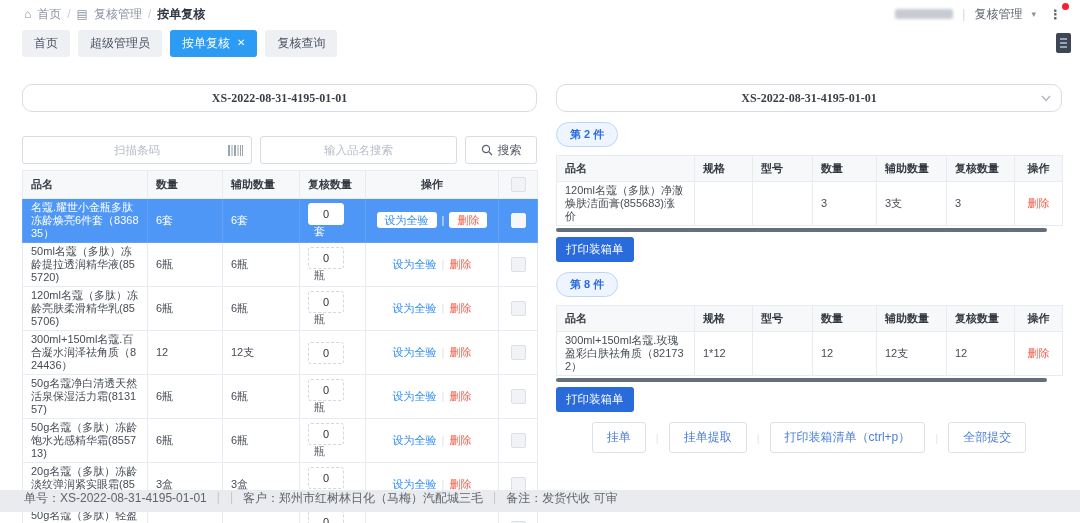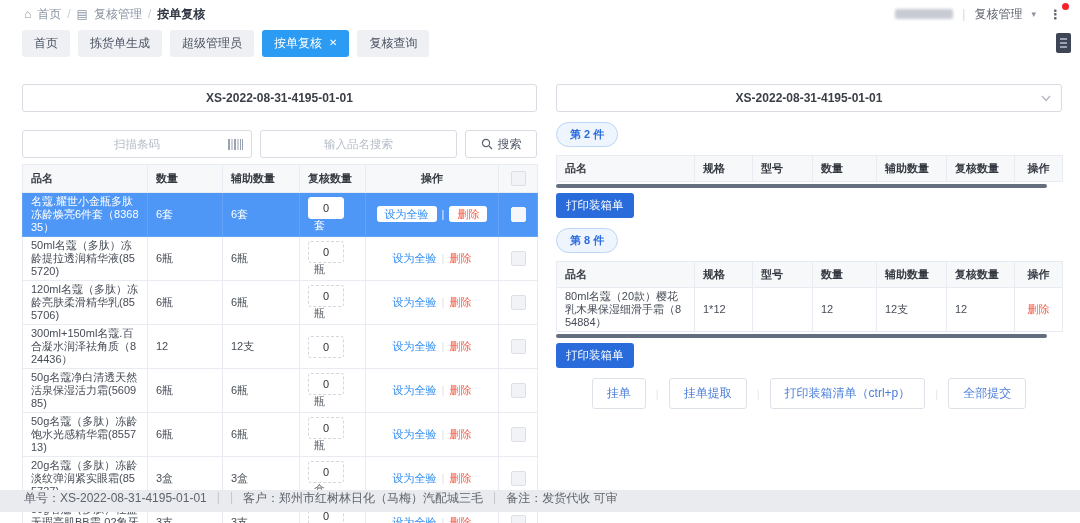--- a/index.html
+++ b/index.html
@@ -29,26 +29,26 @@
     font-size:12px; display:flex; gap:7px; align-items:center; cursor:pointer; border:none; }
   .tab.active { background:#2b9bf4; color:#fff; }
   .tab-close { font-size:10px; line-height:10px; }
   .morebox { position:absolute; right:9px; top:5px; width:15px; height:20px; background:#3e4656;
     border-radius:2px; display:flex; flex-direction:column; justify-content:center; align-items:center; gap:2px; cursor:pointer; }
   .morebox i { width:7px; height:2px; background:#9aa3b5; display:block; }
   
   .main { position:absolute; top:58px; left:0; right:0; height:432px; background:#fff; }
   .lpanel { position:absolute; left:22px; top:26px; width:515px; }
   .rpanel { position:absolute; left:556px; top:26px; width:506px; }
-  .obox { height:26px; border:1px solid #d9dce3; border-radius:3px; background:#fff;
+  .obox { height:26px; border:1px solid #d9dce3; border-radius:10px; background:#fff;
     display:flex; align-items:center; justify-content:center; position:relative;
-    font-size:12px; color:#3a3f47; font-weight:600; }
+    font-size:12px; color:#3a3f47; font-weight:600;font-family:Liberation Serif, serif; }
   .obox .chev { position:absolute; right:10px; top:10px; }
   
-  .srow { margin-top:18px; display:flex; gap:8px;align-items:center; }
+  .srow { margin-top:24px; display:flex; gap:8px;align-items:center; }
   .sinput { position:relative; }
   .sinput input { width:100%; box-sizing:border-box; height:28px; border:1px solid #d9dce3;
     border-radius:3px; text-align:center; font-size:11.5px; color:#333; outline:none; }
   input::placeholder { color:#b6bcc8; }
   .scan { width:230px; }
   .bicon { position:absolute; right:9px; top:9px; }
   .pname { width:197px; }
   .sbtn { width:72px; height:28px; border:1px solid #d9dce3; border-radius:3px; background:#fff;
     color:#555c68; font-size:12px; display:flex; align-items:center; justify-content:center; gap:5px; cursor:pointer; }
   
@@ -115,24 +115,20 @@
       <span>⋮</span>
       <span class="reddot"></span>
     </span>
   </div>
 </div>
 
 <div class="tabbar">
   <div style="display:flex;gap:8px;">
       <button class="tab">
     <span>首页</span>
-
-  </button>
-      <button class="tab">
-    <span>拣货单生成</span>
 
   </button>
       <button class="tab">
     <span>超级管理员</span>
 
   </button>
       <button class="tab active">
     <span>按单复核</span>
     <span class="tab-close">✕</span>
   </button>
@@ -223,21 +219,21 @@
   </tr>
           <tr>
     <td class="c-name">300ml+150ml名蔻.百合凝水润泽祛角质（824436）</td>
     <td>12</td>
     <td>12支</td>
     <td class="c-check"><input type="text" value="0" style=""><span class="unit"></span></td>
     <td class="c-ops"><a class="full">设为全验</a><span class="osep">|</span><a class="del">删除</a></td>
     <td class="c-cb"><span class="cb"></span></td>
   </tr>
           <tr>
-    <td class="c-name">50g名蔻净白清透天然活泉保湿活力霜(560985)</td>
+    <td class="c-name">50g名蔻净白清透天然活泉保湿活力霜(813157)</td>
     <td>6瓶</td>
     <td>6瓶</td>
     <td class="c-check"><input type="text" value="0" style=""><span class="unit">瓶</span></td>
     <td class="c-ops"><a class="full">设为全验</a><span class="osep">|</span><a class="del">删除</a></td>
     <td class="c-cb"><span class="cb"></span></td>
   </tr>
           <tr>
     <td class="c-name">50g名蔻（多肽）冻龄饱水光感精华霜(855713)</td>
     <td>6瓶</td>
     <td>6瓶</td>
@@ -291,20 +287,29 @@
                 <th>品名</th>
                 <th>规格</th>
                 <th>型号</th>
                 <th>数量</th>
                 <th>辅助数量</th>
                 <th>复核数量</th>
                 <th>操作</th>
               </tr>
             </thead>
       <tbody>
+              <tr>
+    <td>120ml名蔻（多肽）净澈焕肤洁面膏(855683)涨价</td>
+    <td></td>
+    <td></td>
+    <td>3</td>
+    <td>3支</td>
+    <td>3</td>
+    <td><a class="del">删除</a></td>
+  </tr>
             </tbody>
     </table>
     <div class="hscroll dark"></div>
     <button class="pbtn">打印装箱单</button>
   </section>
         <section>
     <div class="badge">第 8 件</div>
     <table class="rtable">
       <colgroup>
               <col style="width:138px">
@@ -321,21 +326,21 @@
                 <th>规格</th>
                 <th>型号</th>
                 <th>数量</th>
                 <th>辅助数量</th>
                 <th>复核数量</th>
                 <th>操作</th>
               </tr>
             </thead>
       <tbody>
               <tr>
-    <td>80ml名蔻（20款）樱花乳木果保湿细滑手霜（854884）</td>
+    <td>300ml+150ml名蔻.玫瑰盈彩白肤祛角质（821732）</td>
     <td>1*12</td>
     <td></td>
     <td>12</td>
     <td>12支</td>
     <td>12</td>
     <td><a class="del">删除</a></td>
   </tr>
             </tbody>
     </table>
     <div class="hscroll dark"></div>

